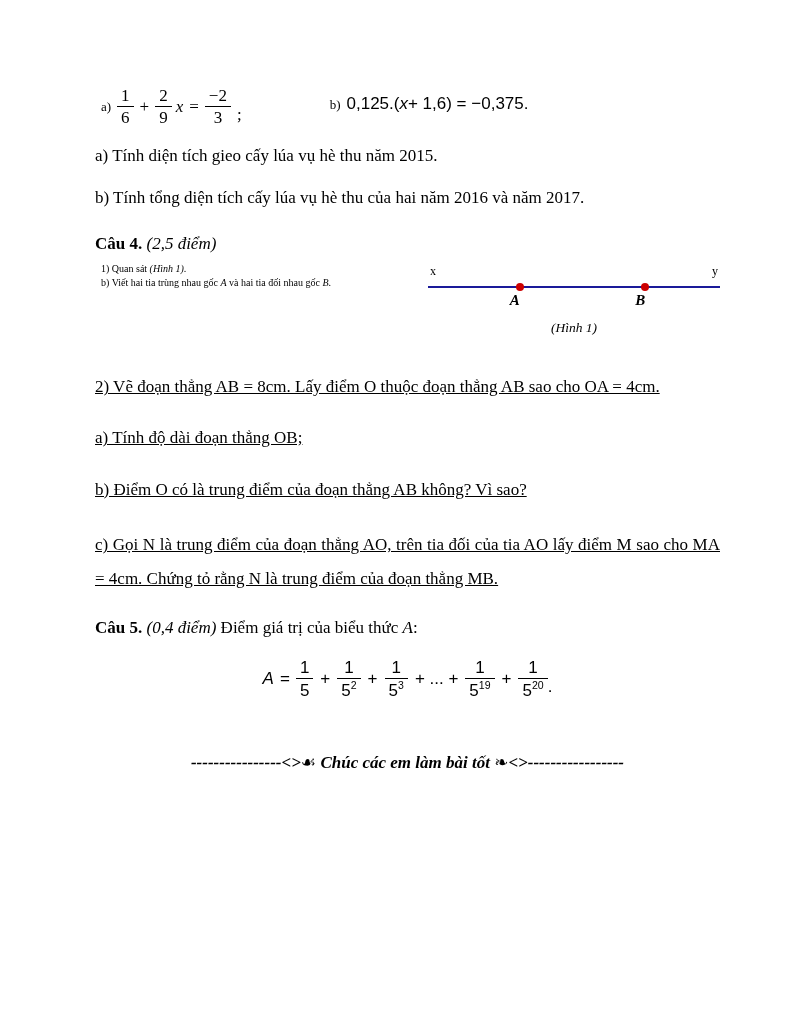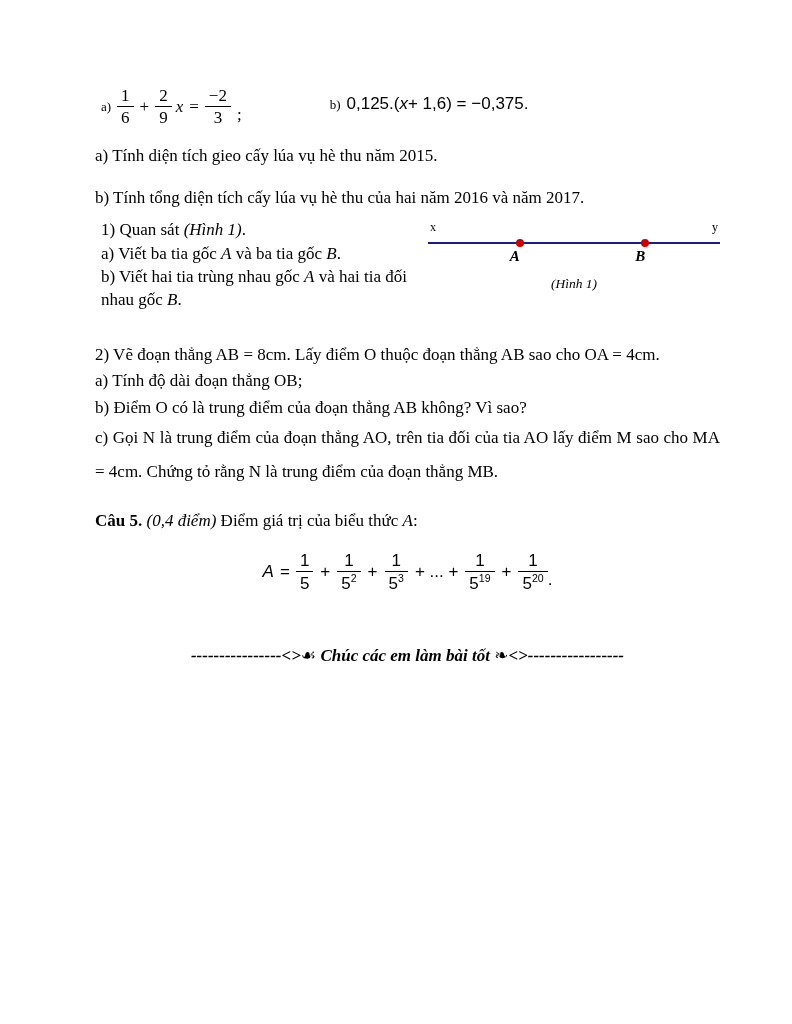--- a/index.html
+++ b/index.html
@@ -21,36 +21,36 @@
   .semi{align-self:flex-end;margin-left:6px;padding-bottom:2px;}
   .eq-b{margin-left:88px;padding-top:8px;font-family:"Liberation Sans",sans-serif;font-size:17px;}
   .eq-b .small-label{font-family:"Liberation Serif",serif;}
   
   .para{text-align:justify;line-height:1.95;}
   .cau3{margin-top:15px;}
   .item{margin-top:16px;line-height:1.5;}
   .heading{margin-top:24px;}
   
   .cau4-part1{display:flex;margin-top:8px;}
-  .part1-col{width:338px;font-size:17px;line-height:1.38;padding-left:6px;}
+  .part1-col{width:338px;font-size:10px;line-height:1.38;padding-left:6px;}
   .figure{position:relative;width:292px;height:80px;margin-top:2px;flex:0 0 auto;}
   .fig-endlabel{position:absolute;top:0;font-size:12px;}
   .fig-x{left:2px;}
   .fig-y{right:2px;}
   .fig-line{position:absolute;left:0;right:0;top:22px;height:2px;}
   .fig-dot{position:absolute;top:19px;width:8px;height:8px;border-radius:50%;}
   .dot-a{left:30%;}
   .dot-b{left:73%;}
   .fig-pt{position:absolute;top:28px;font-weight:bold;font-style:italic;font-size:15px;}
   .pt-a{left:28%;}
   .pt-b{left:71%;}
   .fig-caption{position:absolute;top:56px;width:100%;text-align:center;font-style:italic;font-size:13.5px;}
   
   .part2{margin-top:30px;}
-  .part2 p{margin-top:0;line-height:1.55;}
+  .part2 p{margin-top:25px;line-height:1.55;text-decoration:underline;}
   .part2 .wide{line-height:2.0;text-align:justify;}
   
   .cau5{margin-top:22px;}
   .formula-row{display:flex;justify-content:center;align-items:center;margin-top:20px;
                font-family:"Liberation Sans",sans-serif;font-size:17px;}
   .formula-row .op{margin:0 7px;}
   .formula-row .math-var{margin-right:4px;}
   .formula-row .eqsign{margin:0 6px 0 2px;}
   .formula-row .end{align-self:flex-end;padding-bottom:3px;}
   
@@ -84,25 +84,28 @@
         <span class="semi">;</span>
       </span>
       <span class="eq-b">
         <span class="small-label">b)</span><span>0,125.(</span><span class="math-var">x</span><span>+ 1,6) = −0,375.</span>
       </span>
     </div>
 
     <p class="item">a) Tính diện tích gieo cấy lúa vụ hè thu năm 2015.</p>
     <p class="item">b) Tính tổng diện tích cấy lúa vụ hè thu của hai năm 2016 và năm 2017.</p>
 
+    <p class="heading">
+      <strong>Câu 4.</strong>
+      <em>(2,5 điểm)</em>
+    </p>
 
     <div class="cau4-part1">
       <div class="part1-col">
         <div><span>1) Quan sát </span><em>(Hình 1)</em><span>.</span></div>
-        <div><span>a) Viết ba tia gốc </span><em>A</em><span> và ba tia gốc </span><em>B</em><span>.</span></div>
         <div><span>b) Viết hai tia trùng nhau gốc </span><em>A</em><span> và hai tia đối nhau gốc </span><em>B</em><span>.</span></div>
       </div>
       <div class="figure">
         <span class="fig-endlabel fig-x">x</span>
         <span class="fig-endlabel fig-y">y</span>
         <div class="fig-line" style="background: rgb(26, 26, 153);"></div>
         <span class="fig-dot dot-a" style="background: rgb(204, 0, 0);"></span>
         <span class="fig-dot dot-b" style="background: rgb(204, 0, 0);"></span>
         <span class="fig-pt pt-a">A</span>
         <span class="fig-pt pt-b">B</span>

